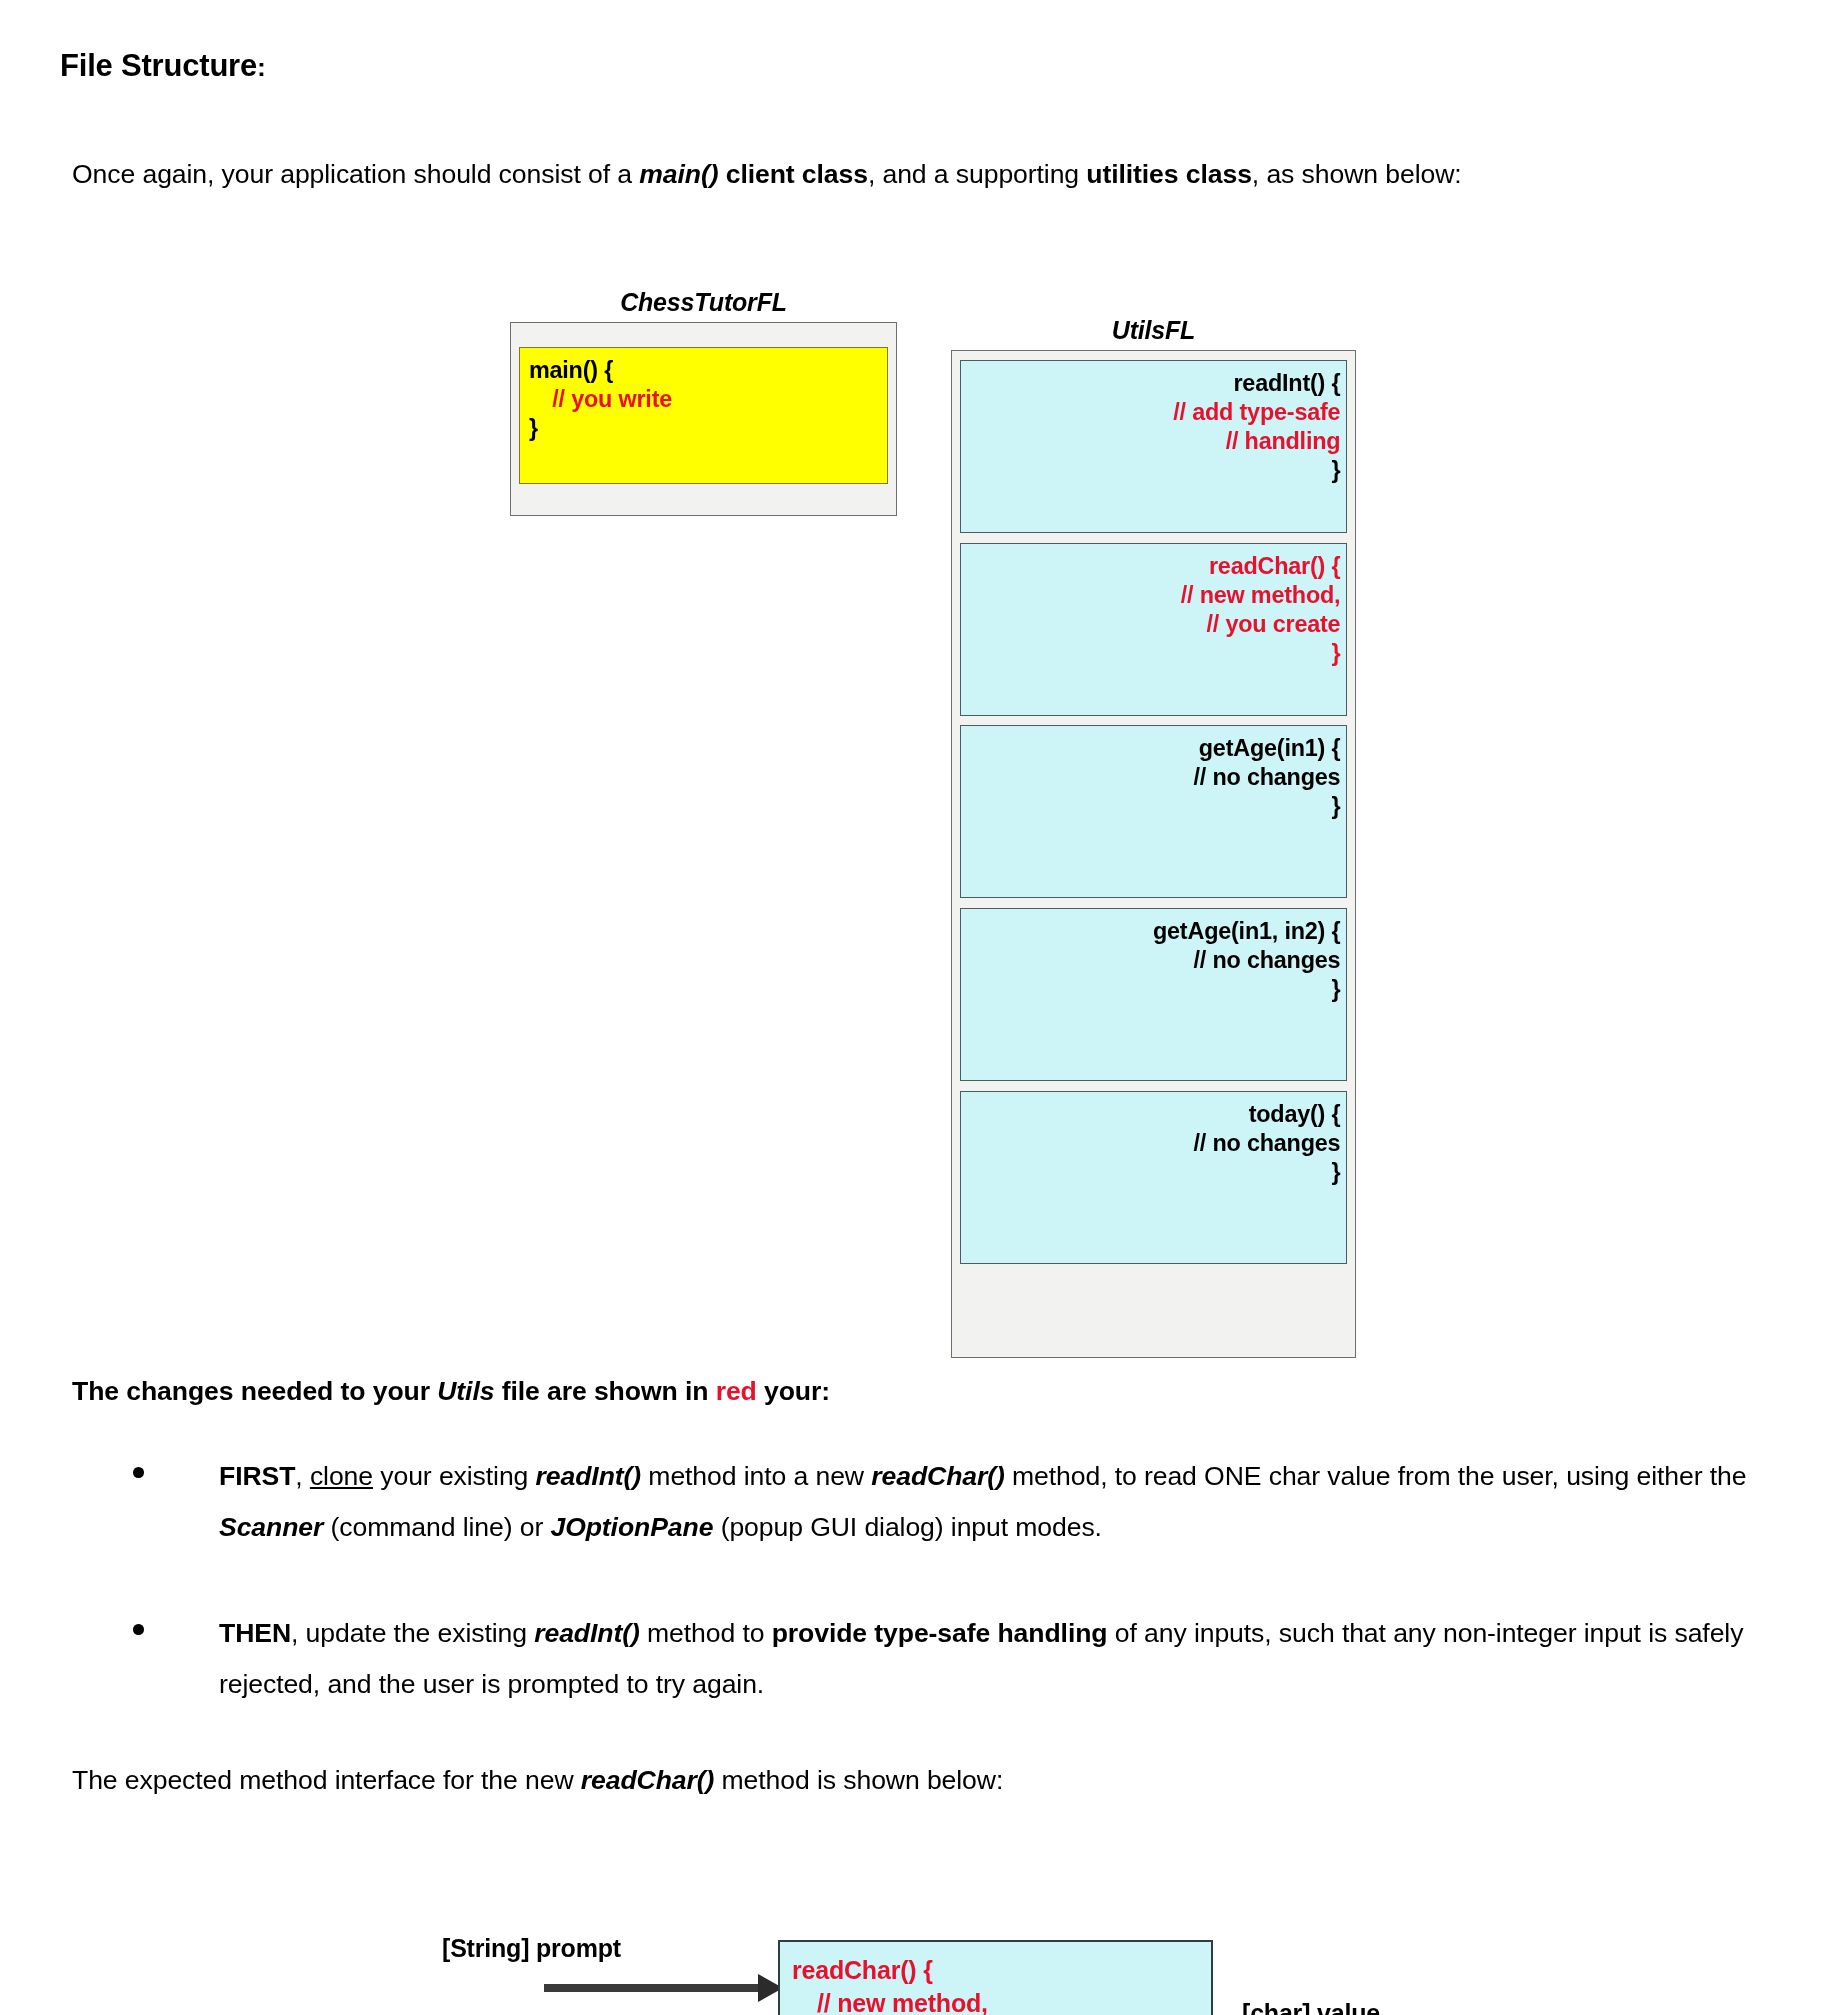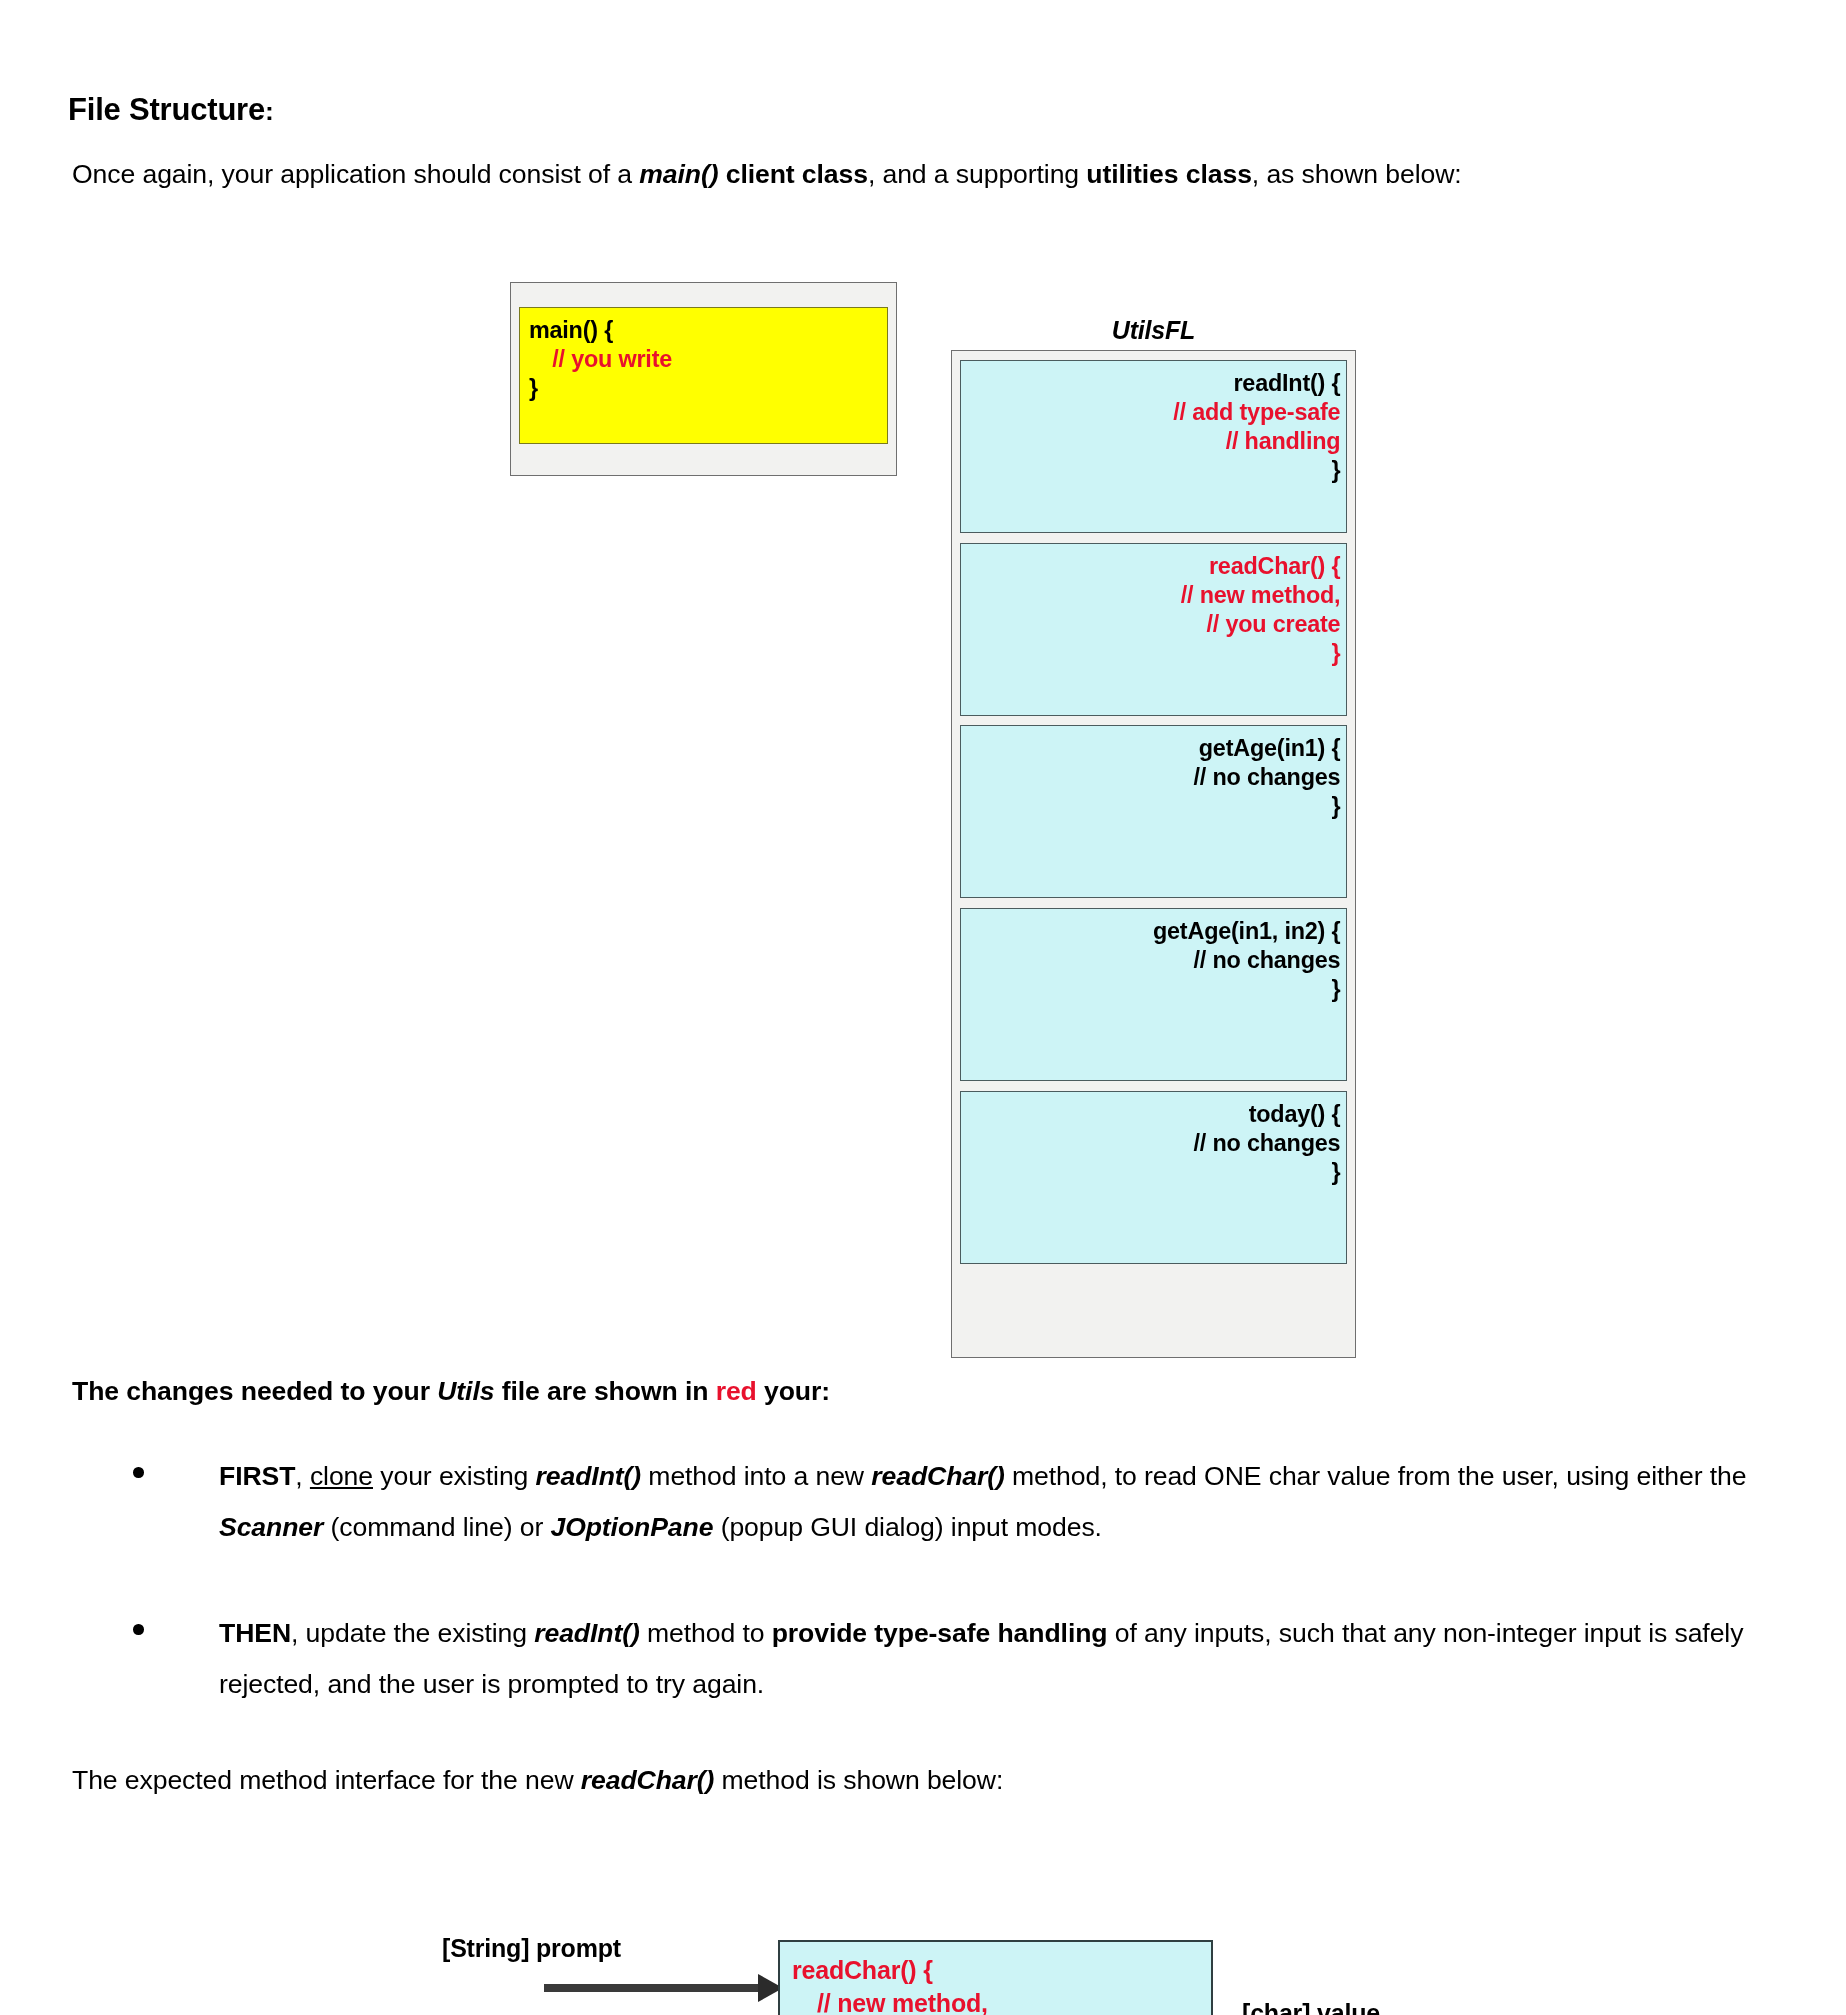--- a/index.html
+++ b/index.html
@@ -19,26 +19,25 @@
     position: relative;
     width: 1847px;
     height: 2216px;
     padding: 0;
     box-sizing: border-box;
   }
 
   
   .heading {
     position: absolute;
-    left: 68px;
+    left: 60px;
     top: 48px;
     font-size: 31px;
     font-weight: bold;
     letter-spacing: -0.2px;
-    margin-top: 44px;
   }
   .heading .colon { font-weight: bold; font-size: 26.6px; }
 
   .para {
     position: absolute;
     font-size: 26.6px;
     line-height: 51px;
     letter-spacing: -0.1px;
   }
   .p-intro { left: 72px; top: 149px; width: 1689px; }
@@ -174,20 +173,21 @@
 
 <div class="page">
 
   <div class="heading"><span>File Structure</span><span class="colon">:</span></div>
 
   <div class="para p-intro"><span>Once again, your application should consist of a </span><span class="bi">main()</span><span class="b"> client class</span><span>, and a supporting </span><span class="b">utilities class</span><span>, as shown below:</span></div>
 
   <div class="diagram-top">
 
     <div class="col col-left">
+      <div class="col-title">ChessTutorFL</div>
       <div class="class-frame">
         <div class="mbox yellow">
           <span class="line">main() {</span>
           <span class="line ind red">// you write</span>
           <span class="line">}</span>
         </div>
       </div>
     </div>
 
     <div class="col col-right">

